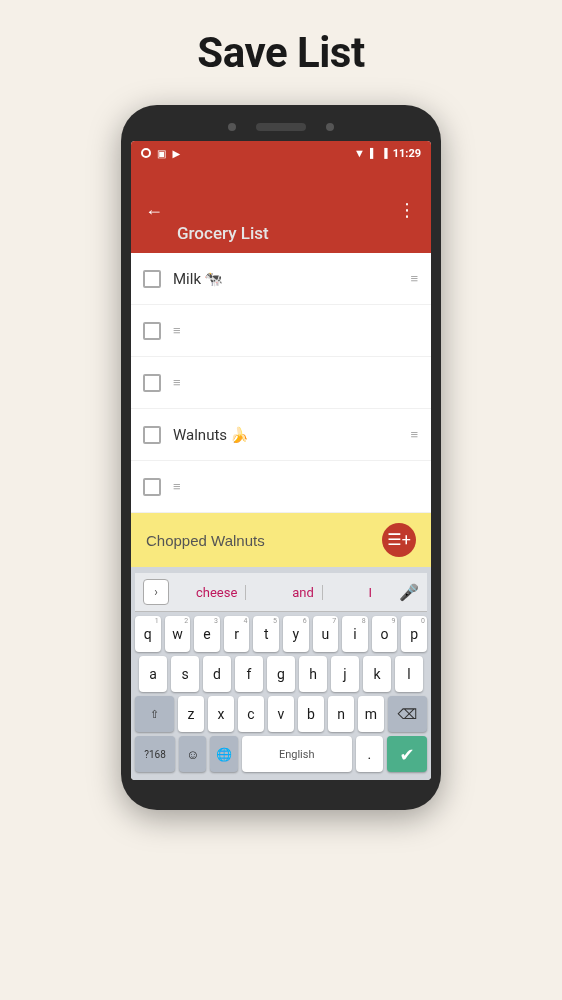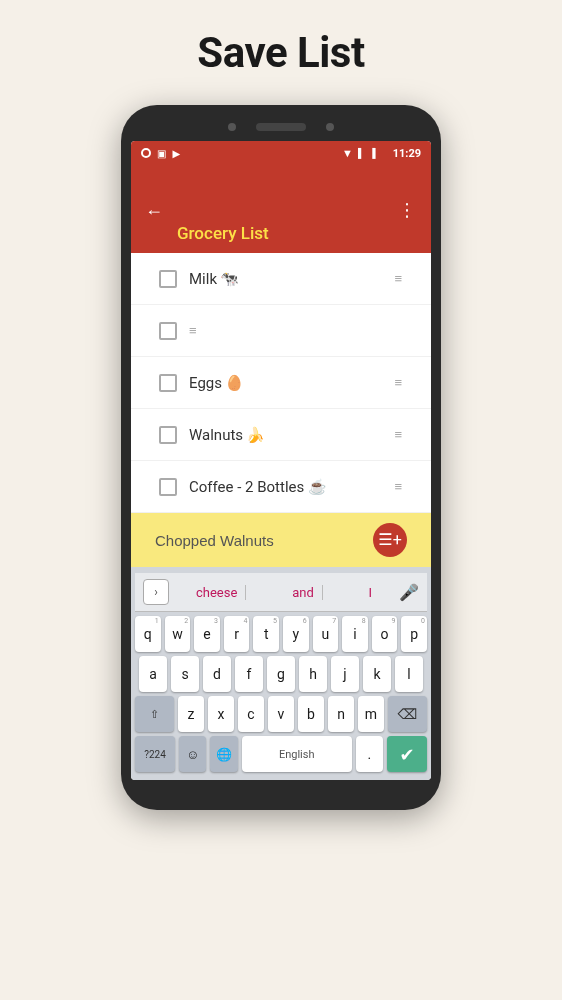--- a/index.html
+++ b/index.html
@@ -91,62 +91,61 @@
     .status-right {
       display: flex;
       align-items: center;
       gap: 5px;
     }
 
     .status-time {
       color: white;
       font-size: 11px;
       font-weight: bold;
-      margin-left: 12px;
     }
 
     
     .app-bar {
       background: #c0392b;
       padding: 10px 14px;
       display: flex;
       align-items: center;
       gap: 14px;
     }
 
     .back-arrow {
       color: white;
       font-size: 18px;
       cursor: pointer;
     }
 
     .app-bar-title {
       flex: 1;
-      color: #fde047;
+      color: #e5e5e5;
       font-size: 17px;
       font-weight: 500;
       margin-top: 48px;
     }
 
     .more-icon {
       color: white;
       font-size: 18px;
       cursor: pointer;
       letter-spacing: 1px;
     }
 
     
     .list-area {
       background: white;
     }
 
     .list-item {
       display: flex;
       align-items: center;
-      padding: 12px 28px;
+      padding: 12px 12px;
       border-bottom: 1px solid #f0f0f0;
       min-height: 52px;
     }
 
     .checkbox {
       width: 18px;
       height: 18px;
       border: 2px solid #aaa;
       border-radius: 2px;
       margin-right: 12px;
@@ -163,21 +162,21 @@
     .drag-handle {
       color: #aaa;
       font-size: 13px;
       letter-spacing: 1px;
       line-height: 1;
     }
 
     
     .input-row {
       background: #f9e97e;
-      padding: 10px 24px;
+      padding: 10px 15px;
       display: flex;
       align-items: center;
       justify-content: space-between;
       min-height: 48px;
     }
 
     .input-text {
       flex: 1;
       font-size: 15px;
       color: #555;
@@ -394,33 +393,31 @@
         <span class="drag-handle">≡</span>
       </div>
 
       <div class="list-item">
         <div class="checkbox"></div>
         <span class="drag-handle">≡</span>
       </div>
 
       <div class="list-item">
         <div class="checkbox"></div>
-        <span class="item-text">Eggs 🥚</span>
         <span class="drag-handle">≡</span>
       </div>
 
       <div class="list-item">
         <div class="checkbox"></div>
         <span class="item-text">Walnuts 🍌</span>
         <span class="drag-handle">≡</span>
       </div>
 
       <div class="list-item">
         <div class="checkbox"></div>
-        <span class="item-text">Coffee - 2 Bottles ☕</span>
         <span class="drag-handle">≡</span>
       </div>
 
     </div>
 
     <div class="input-row">
       <input class="input-text" type="text" value="Chopped Walnuts" style="">
       <div class="add-button">
         <span class="add-button-icon">☰+</span>
       </div>
@@ -469,21 +466,21 @@
         <div class="key">x</div>
         <div class="key">c</div>
         <div class="key">v</div>
         <div class="key">b</div>
         <div class="key">n</div>
         <div class="key">m</div>
         <div class="key key-delete">⌫</div>
       </div>
 
       <div class="key-row">
-        <div class="key key-symbols" style="font-size:10px;">?224</div>
+        <div class="key key-symbols" style="font-size:10px;">?168</div>
         <div class="key key-emoji">☺</div>
         <div class="key key-globe">🌐</div>
         <div class="key key-space" style="font-size:11px;color:#555;">English</div>
         <div class="key key-period">.</div>
         <div class="key key-action">✔</div>
       </div>
 
     </div>
   </div>
 

